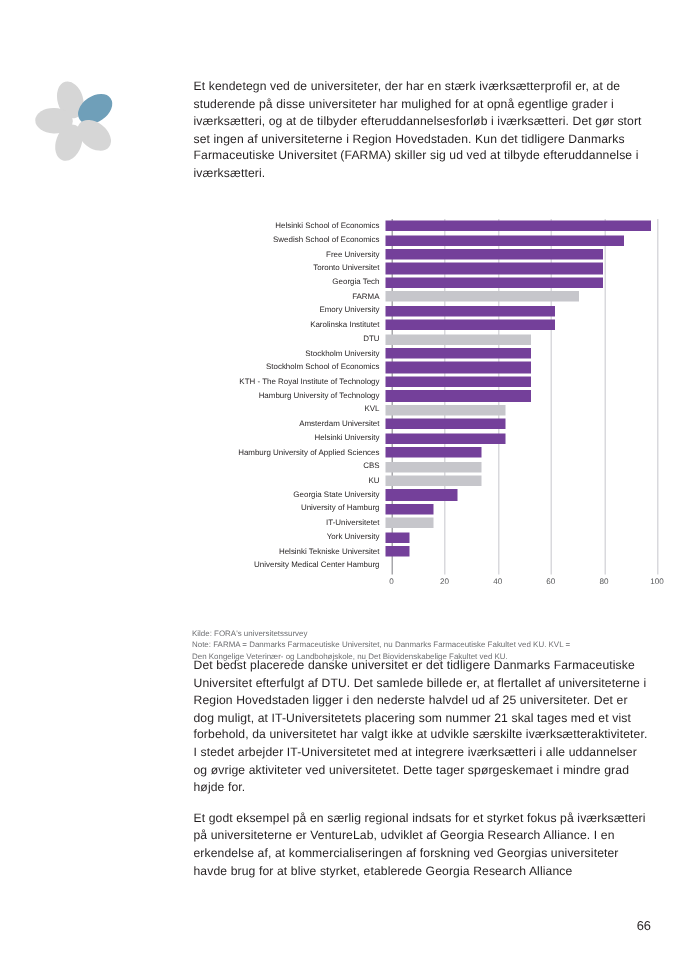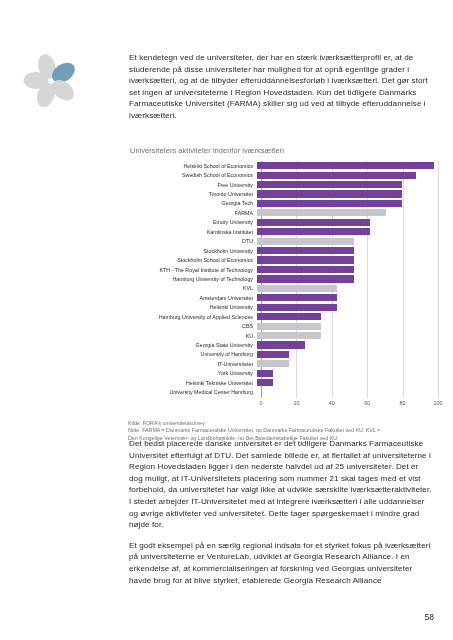--- a/index.html
+++ b/index.html
@@ -141,21 +141,20 @@
         <ellipse cx="0" cy="-15" rx="8.5" ry="12.5" transform="rotate(272)" fill="#d6d6d6"></ellipse>
       </g>
     </svg>
   </div>
 
   <div class="col">
     <p class="body">Et kendetegn ved de universiteter, der har en stærk iværksætterprofil er, at de studerende på disse universiteter har mulighed for at opnå egentlige grader i iværksætteri, og at de tilbyder efteruddannelsesforløb i iværksætteri. Det gør stort set ingen af universiteterne i Region Hovedstaden. Kun det tidligere Danmarks Farmaceutiske Universitet (FARMA) skiller sig ud ved at tilbyde efteruddannelse i iværksætteri.</p>
   </div>
 
   <div class="chart-wrap">
-    <div class="chart-title">Universiteters aktiviteter indenfor iværksætteri</div>
     <div class="plot">
       <div class="grid">
           <div class="gl axis" style="left: 0px;"></div>
           <div class="gl" style="left: 35.4px;"></div>
           <div class="gl" style="left: 70.8px;"></div>
           <div class="gl" style="left: 106.2px;"></div>
           <div class="gl" style="left: 141.6px;"></div>
           <div class="gl" style="left: 177px;"></div>
         </div>
       <div class="rows">
@@ -323,14 +322,14 @@
     <div>Kilde: FORA's universitetssurvey</div>
     <div>Note: FARMA = Danmarks Farmaceutiske Universitet, nu Danmarks Farmaceutiske Fakultet ved KU. KVL =</div>
     <div>Den Kongelige Veterinær- og Landbohøjskole, nu Det Biovidenskabelige Fakultet ved KU.</div>
   </div>
 
   <div class="after">
     <p class="body">Det bedst placerede danske universitet er det tidligere Danmarks Farmaceutiske Universitet efterfulgt af DTU. Det samlede billede er, at flertallet af universiteterne i Region Hovedstaden ligger i den nederste halvdel ud af 25 universiteter. Det er dog muligt, at IT-Universitetets placering som nummer 21 skal tages med et vist forbehold, da universitetet har valgt ikke at udvikle særskilte iværksætteraktiviteter. I stedet arbejder IT-Universitetet med at integrere iværksætteri i alle uddannelser og øvrige aktiviteter ved universitetet. Dette tager spørgeskemaet i mindre grad højde for.</p>
     <p class="body">Et godt eksempel på en særlig regional indsats for et styrket fokus på iværksætteri på universiteterne er VentureLab, udviklet af Georgia Research Alliance. I en erkendelse af, at kommercialiseringen af forskning ved Georgias universiteter havde brug for at blive styrket, etablerede Georgia Research Alliance</p>
   </div>
 
-  <div class="pageno">58</div>
+  <div class="pageno">66</div>
 </div>
 
 </body></html>

